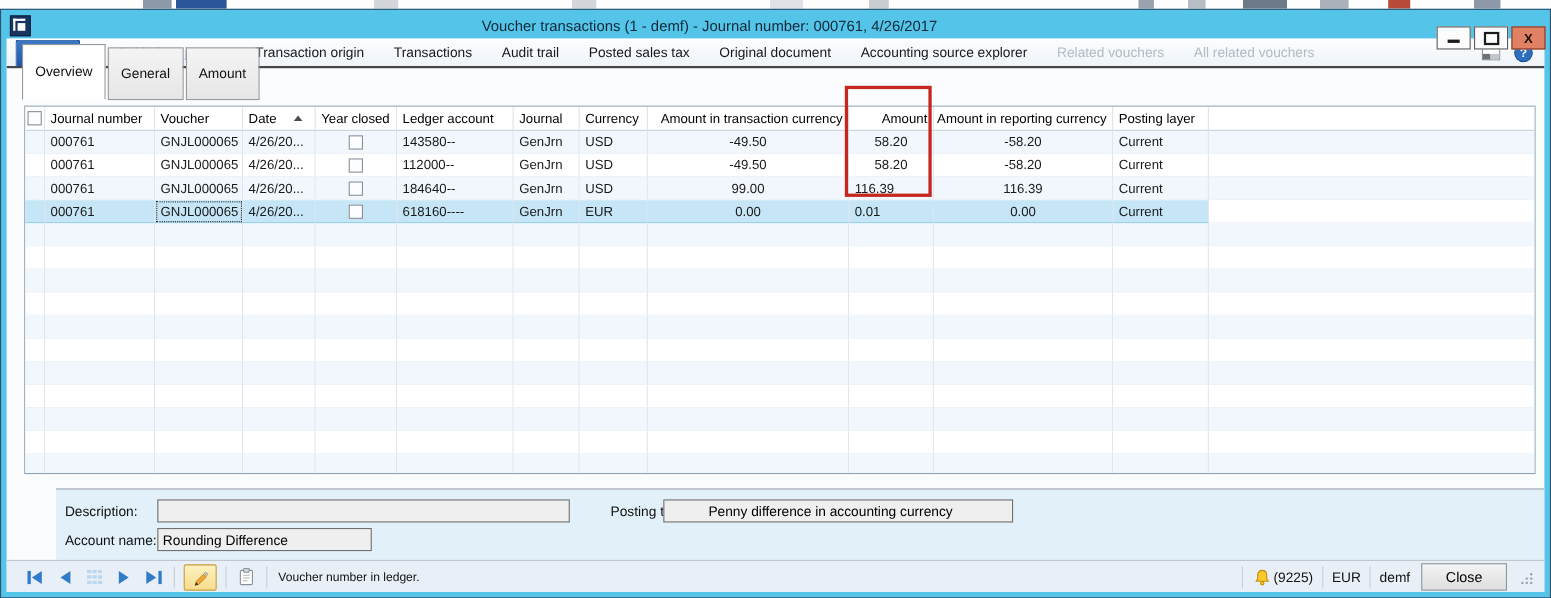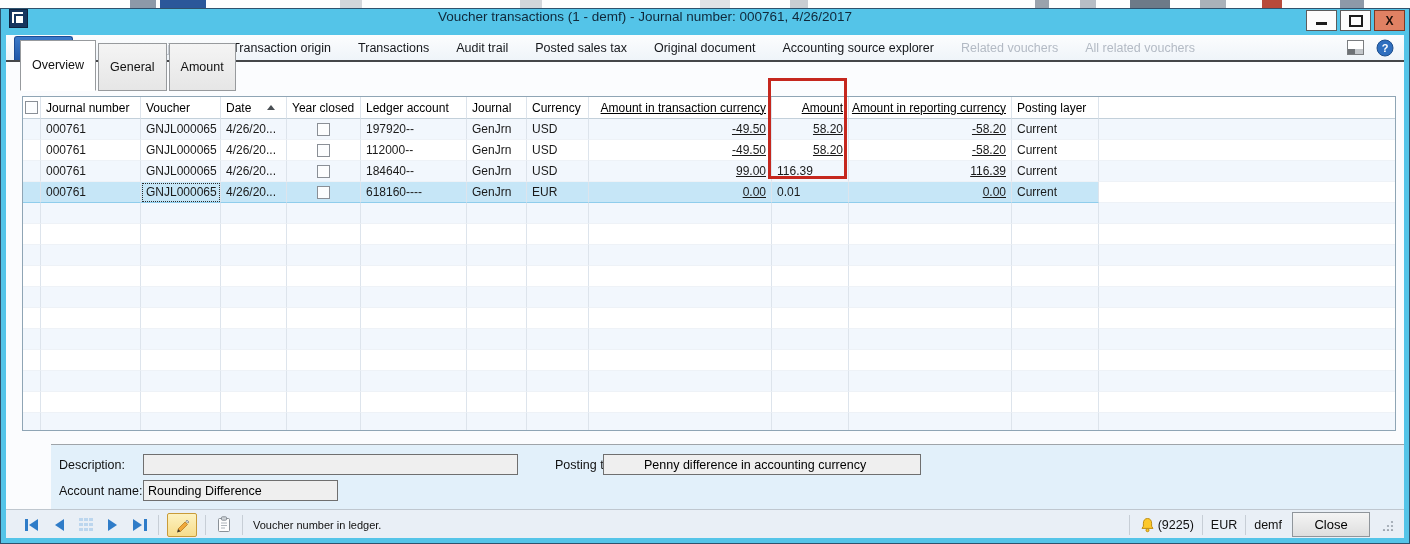--- a/index.html
+++ b/index.html
@@ -4,21 +4,21 @@
 <style>
   html,body{margin:0;padding:0;background:#fff;}
   .screen{position:relative;width:1410px;height:544px;overflow:hidden;
           font-family:"Liberation Sans",sans-serif;font-size:12px;color:#1a1a1a;
           background:#fff;}
   
   .sliver{position:absolute;top:0;left:0;width:1410px;height:8px;background:#fdfdfd;overflow:hidden;}
   .sliver .frag{position:absolute;top:0;height:8px;}
   
   .frame{position:absolute;top:8px;left:0;right:0;bottom:0;background:#54c4e8;border:1px solid #2f516c;box-sizing:border-box;}
-  .titlebar{position:absolute;top:0;left:0;right:0;height:26px;display:flex;padding:0 4px;box-sizing:border-box;}
+  .titlebar{position:absolute;top:0;left:0;right:0;height:26px;display:flex;align-items:center;padding:14px 4px;box-sizing:border-box;}
   .appicon{width:17px;height:17px;margin-left:4px;background:#16355f;border:1px solid #0d2240;position:relative;}
   .appicon i{position:absolute;background:#fff;}
   .title-text{position:absolute;left:0;right:120px;text-align:center;font-size:13.5px;color:#10283a;white-space:nowrap;}
   .wc-group{margin-left:auto;display:flex;align-self:flex-start;margin-top:1px;z-index:3;}
   .wc{width:31px;height:21px;background:#fcfcfc;border:1px solid #5c5c5c;display:flex;align-items:center;justify-content:center;margin-left:3px;cursor:default;box-sizing:border-box;}
   .wc-min i{display:block;width:11px;height:3px;background:#1c1c1c;margin-top:6px;}
   .wc-max i{display:block;width:10px;height:8px;border:2px solid #1c1c1c;}
   .wc-close{background:#e08163;border-color:#7c3a26;font-weight:bold;color:#20100a;font-size:12px;}
   
   .client{position:absolute;top:26px;left:5px;right:5px;bottom:5px;background:#fbfcfe;overflow:hidden;}
@@ -40,21 +40,21 @@
   .tab.active{height:25px;line-height:25px;background:#fff;border-bottom:1px solid #fff;}
   
   .grid{position:absolute;top:61px;left:16px;width:1374px;height:335px;background:#fff;border:1px solid #8fa5b5;box-sizing:border-box;overflow:hidden;}
   .grow{display:flex;height:21px;line-height:21px;}
   .ghead{height:22px;line-height:22px;background:#fff;}
   .cell{box-sizing:border-box;border-right:1px solid #dde4ec;border-bottom:1px solid #eef2f7;padding:0 5px;overflow:hidden;white-space:nowrap;}
   .ghead .cell{border-bottom:1px solid #c3d0da;color:#000;display:flex;align-items:center;}
   .c0{width:18px;padding:0 2px;}.c1{width:100px;}.c2{width:80px;}.c3{width:66px;}.c4{width:74px;}
   .c5{width:106px;}.c6{width:60px;}.c7{width:62px;}.c8{width:183px;}.c9{width:77px;}
   .c10{width:163px;}.c11{width:87px;}.c12{flex:1;border-right:none;}
-  .num{text-align:right;display:block;text-decoration:underline;}
+  .num{text-align:center;display:block;}
   .ghead .num{justify-content:flex-end;}
   .r-odd .cell{background:#f2f7fd;}
   .r-even .cell{background:#ffffff;}
   .sel .cell{background:#c6e6f7;border-bottom:1px solid #8fcdec;border-top:0;}
   .sel .cell.c12{background:#ffffff;border-bottom:1px solid #eef2f7;}
   .cb{width:13px;height:13px;border:1px solid #8a8f96;background:#fcfdfe;margin:0 auto;box-sizing:border-box;}
   .cbwrap{display:flex;align-items:center;justify-content:center;}
   .sort{width:0;height:0;border-left:4px solid transparent;border-right:4px solid transparent;border-bottom:5px solid #4a4f54;margin-left:auto;margin-right:6px;}
   .focus-cell{outline:1px dotted #2b2b2b;outline-offset:-2px;}
   
@@ -178,21 +178,21 @@
         </div>
 
         <div class="grow r-odd">
           <div class="cell c0"></div>
           <div class="cell c1">000761</div>
           <div class="cell c2">GNJL000065</div>
           <div class="cell c3">4/26/20...</div>
           <div class="cell c4 cbwrap">
               <div class="cb"></div>
             </div>
-          <div class="cell c5">197920--</div>
+          <div class="cell c5">143580--</div>
           <div class="cell c6">GenJrn</div>
           <div class="cell c7">USD</div>
           <div class="cell c8 num">-49.50</div>
           <div class="cell c9 num">58.20</div>
           <div class="cell c10 num">-58.20</div>
           <div class="cell c11">Current</div>
           <div class="cell c12"></div>
         </div>
 
         <div class="grow r-even">

